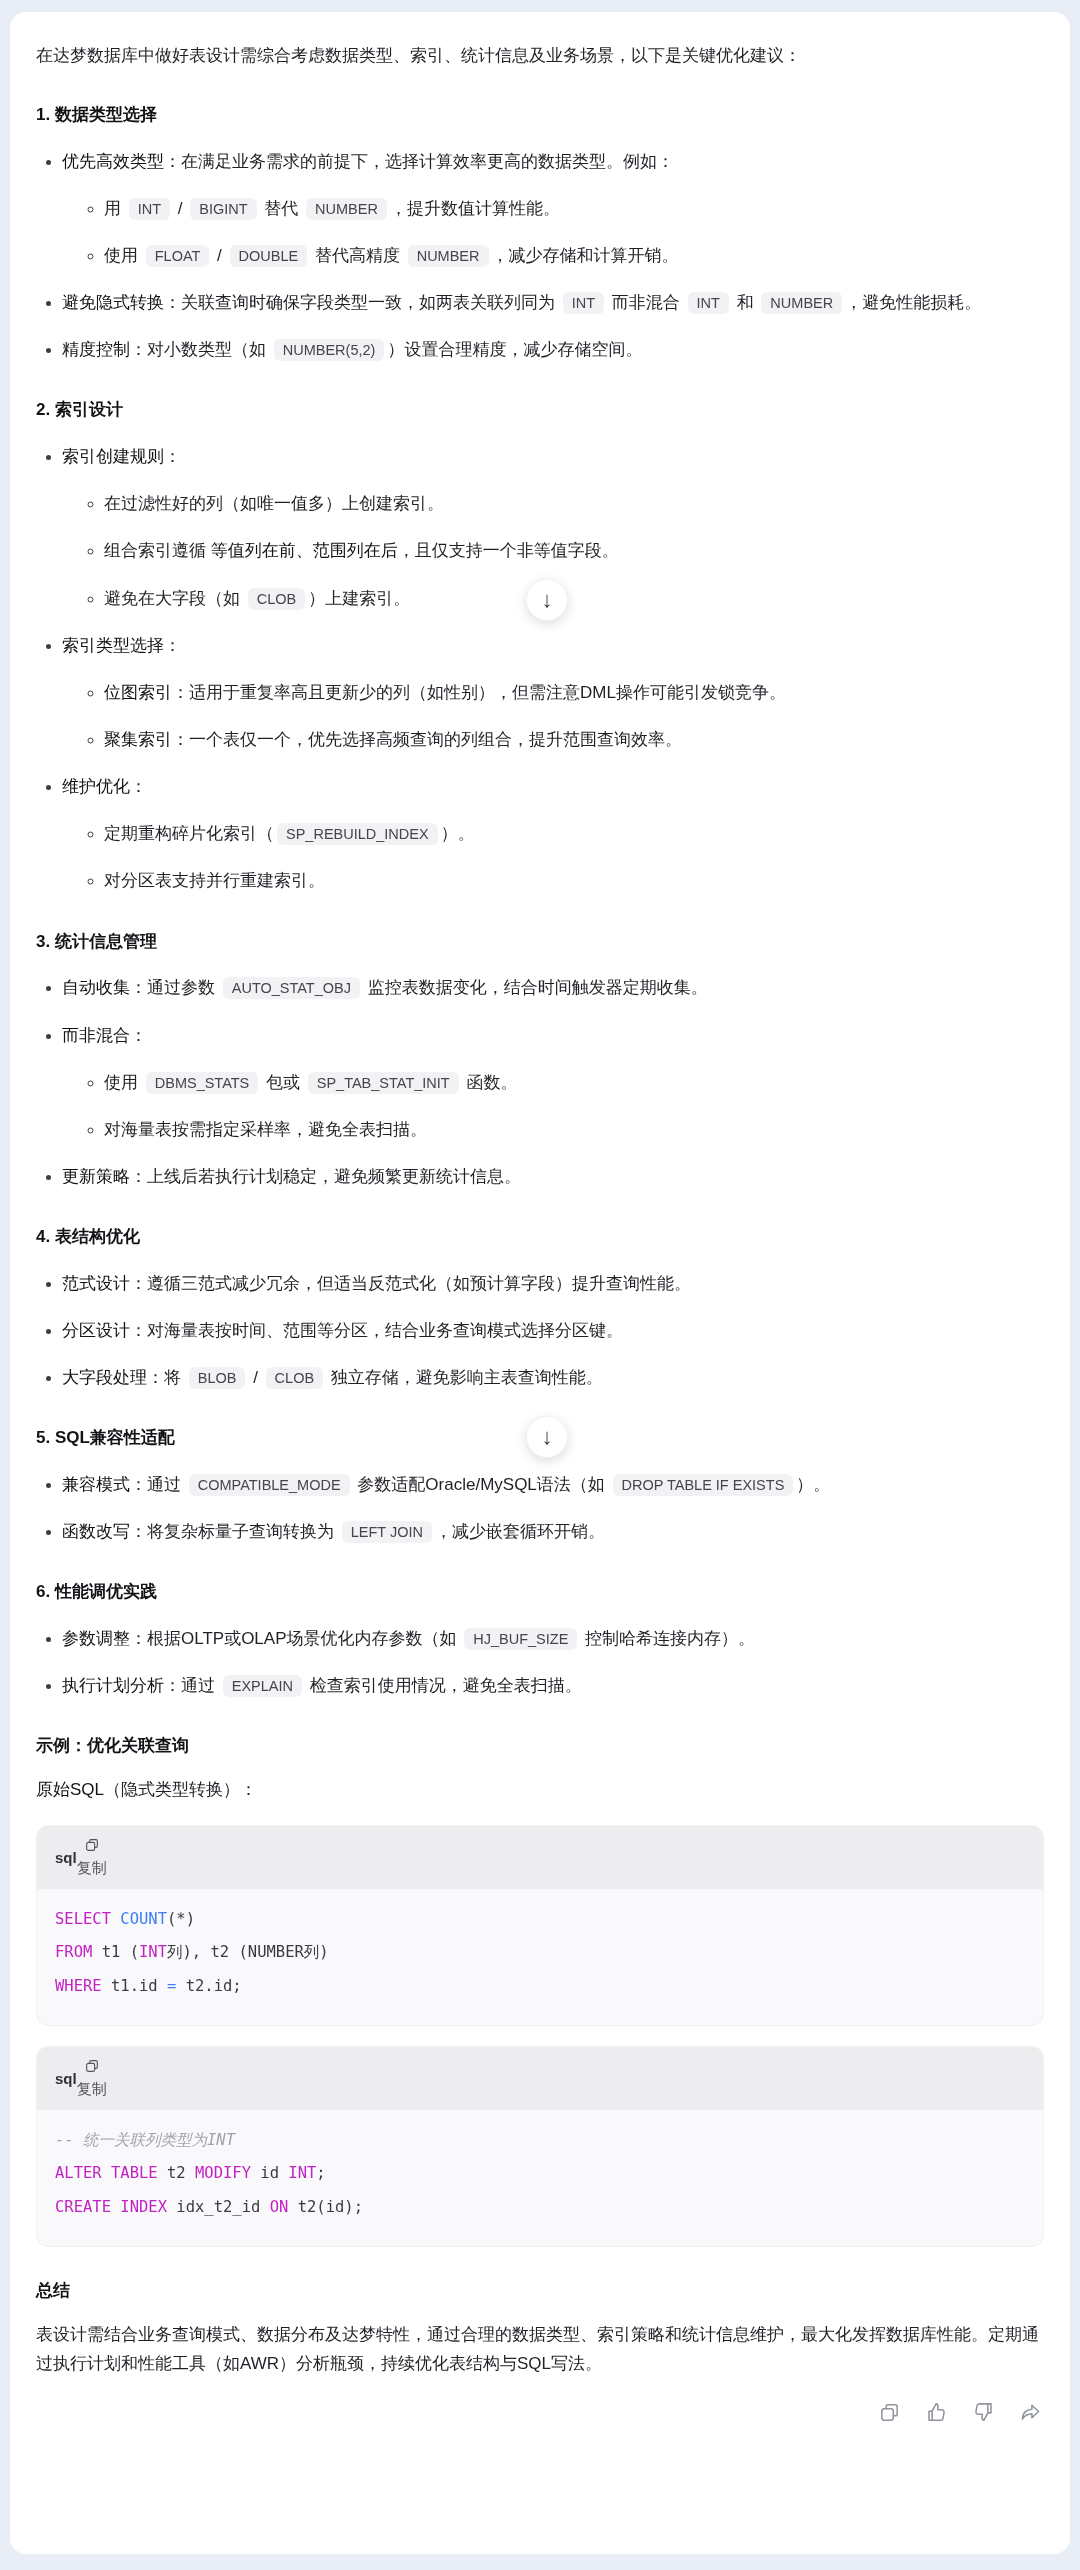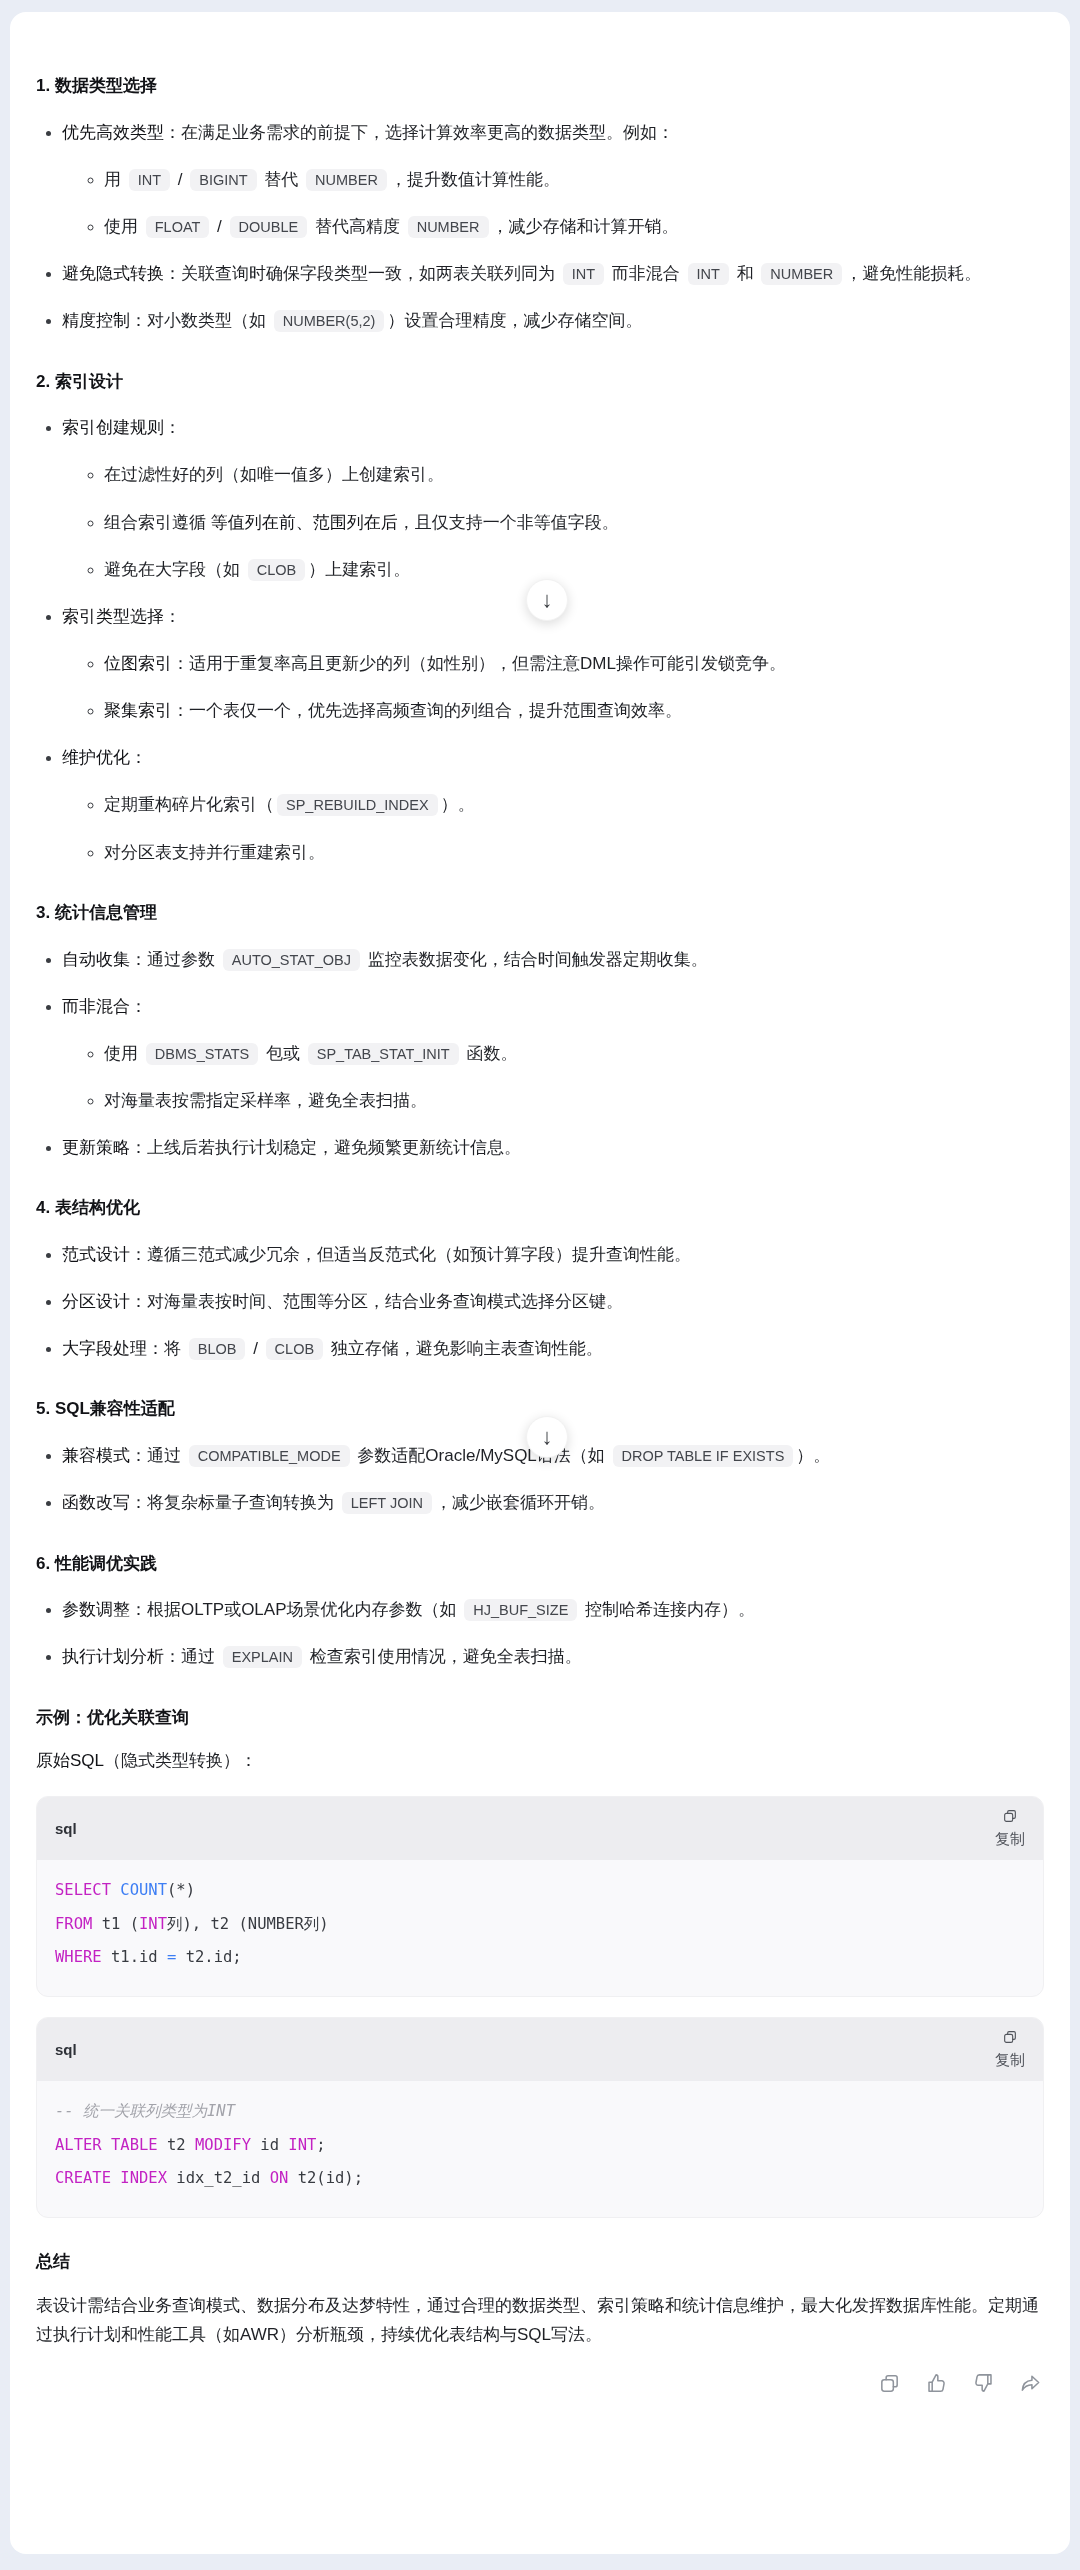--- a/index.html
+++ b/index.html
@@ -25,21 +25,21 @@
   code.ic{
     background:#f2f2f4;border-radius:6px;padding:3px 9px;margin:0 3px;
     font-size:14.5px;color:#43464c;white-space:nowrap;
     font-family:"Liberation Sans","DejaVu Sans",sans-serif;
   }
   figure.codeblock{
     margin:20px 0;border-radius:12px;background:#f9f9fb;
     border:1px solid #f0f0f2;overflow:hidden;
   }
   .code-header{
-    display:flex;justify-content:space-between;align-items:center;
+    display:flex;justify-content:flex-start;align-items:center;
     background:#ededf0;padding:11px 18px;
   }
   .code-lang{font-size:15px;color:#2f3238;font-weight:600;}
   .copy-btn{
     display:flex;align-items:center;gap:6px;background:none;border:none;
     color:#52555c;font-size:15px;cursor:pointer;padding:0;
     font-family:"Liberation Sans","DejaVu Sans",sans-serif;
     flex-direction:column;
   }
   figure.codeblock pre{
@@ -67,20 +67,21 @@
     margin:20px 0 0;padding-bottom:10px;
   }
   .action-btn{background:none;border:none;padding:2px;cursor:pointer;color:#8f949c;display:flex;}
   .action-btn svg{display:block;}
 </style>
 </head>
 <body>
 
 <div class="card">
   <div class="content">
+      <p class="para"><span>在达梦数据库中做好表设计需综合考虑数据类型、索引、统计信息及业务场景，以下是关键优化建议：</span></p>
       <h3>1. 数据类型选择</h3>
       <ul class="l1">
         <li><span class="li-line"><strong>优先高效类型</strong><span>：在满足业务需求的前提下，选择计算效率更高的数据类型。例如：</span></span><ul class="l2">
             <li><span class="li-line"><span>用 </span><code class="ic">INT</code><span> / </span><code class="ic">BIGINT</code><span> 替代 </span><code class="ic">NUMBER</code><span>，提升数值计算性能。</span></span></li>
             <li><span class="li-line"><span>使用 </span><code class="ic">FLOAT</code><span> / </span><code class="ic">DOUBLE</code><span> 替代高精度 </span><code class="ic">NUMBER</code><span>，减少存储和计算开销。</span></span></li>
           </ul></li>
         <li><span class="li-line"><strong>避免隐式转换</strong><span>：关联查询时确保字段类型一致，如两表关联列同为 </span><code class="ic">INT</code><span> 而非混合 </span><code class="ic">INT</code><span> 和 </span><code class="ic">NUMBER</code><span>，避免性能损耗。</span></span></li>
         <li><span class="li-line"><strong>精度控制</strong><span>：对小数类型（如 </span><code class="ic">NUMBER(5,2)</code><span>）设置合理精度，减少存储空间。</span></span></li>
       </ul>
       <h3>2. 索引设计</h3>

